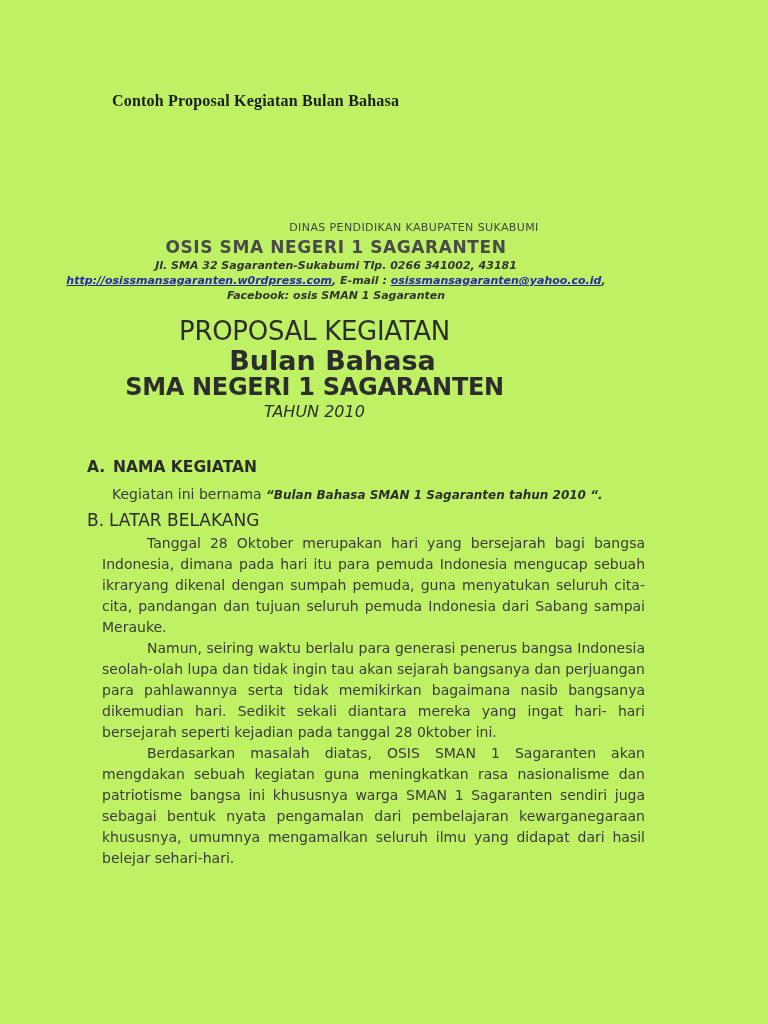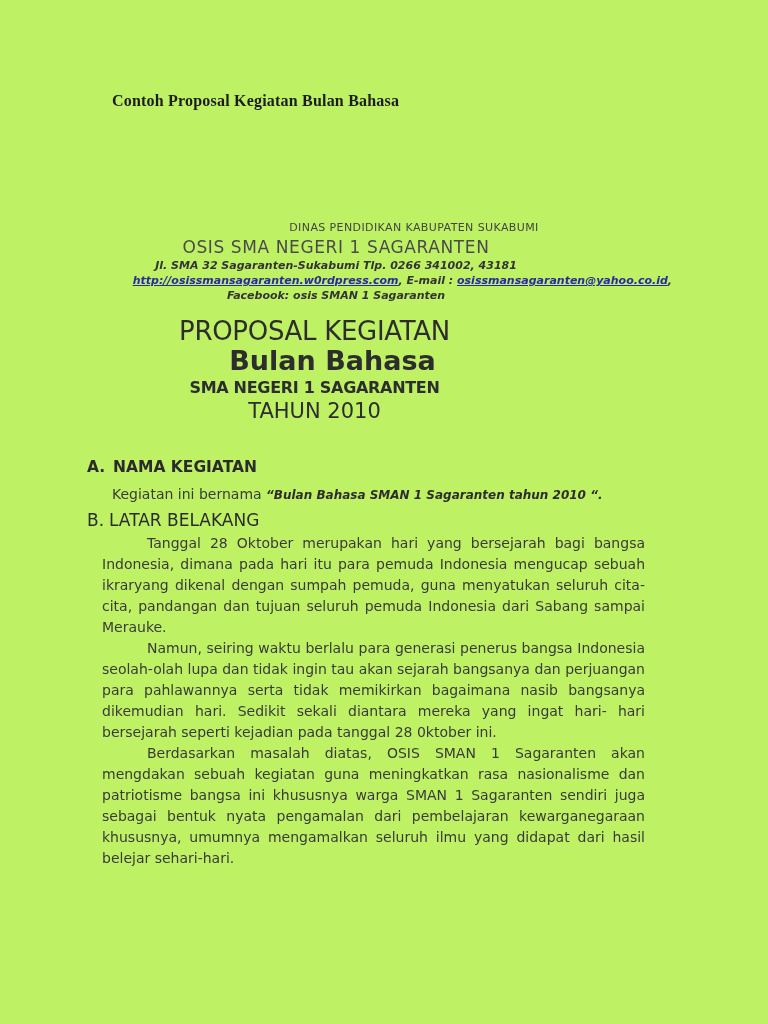--- a/index.html
+++ b/index.html
@@ -38,36 +38,35 @@
     font-size: 11px;
     letter-spacing: 0.4px;
     color: #444444;
     transform: translateX(78px);
   }
   .lh-org {
     margin-top: 3px;
     font-size: 17px;
     letter-spacing: 0.6px;
     color: #4a4a4a;
-    font-weight: 400;
+    font-weight: 700;
   }
   .lh-addr {
     margin-top: 2px;
     font-size: 11px;
     font-style: italic;
     font-weight: 700;
     color: #333333;
   }
   .lh-contacts {
     margin-top: 2px;
     font-size: 11px;
     font-style: italic;
     font-weight: 700;
     color: #333333;
-    text-align: right;
   }
   .lh-contacts a.link {
     color: #2929a3;
     text-decoration: underline;
     cursor: pointer;
   }
   .lh-fb {
     margin-top: 2px;
     font-size: 11px;
     font-style: italic;
@@ -79,22 +78,22 @@
   .title-block {
     position: absolute;
     left: 0;
     top: 316px;
     width: 629px;
     text-align: center;
     color: #2d2d2d;
   }
   .t1 { font-size: 26px; font-weight: 400; line-height: 31px; letter-spacing: -0.3px; }
   .t2 { font-size: 27px; font-weight: 700; line-height: 28px; padding-left: 36px; }
-  .t3 { font-size: 16px; font-weight: 700; line-height: 25px; letter-spacing: -0.3px; }
-  .t4 { font-size: 21px; font-weight: 400; line-height: 23px; }
+  .t3 { font-size: 24px; font-weight: 700; line-height: 25px; letter-spacing: -0.3px; }
+  .t4 { font-size: 16px; font-weight: 400; line-height: 23px; font-style: italic; }
 
   
   .sec-heading {
     position: absolute;
     left: 87px;
     display: flex;
     color: #2b2b2b;
     white-space: nowrap;
   }
   .sec-a { top: 458px; font-size: 15.5px; font-weight: 700; }

